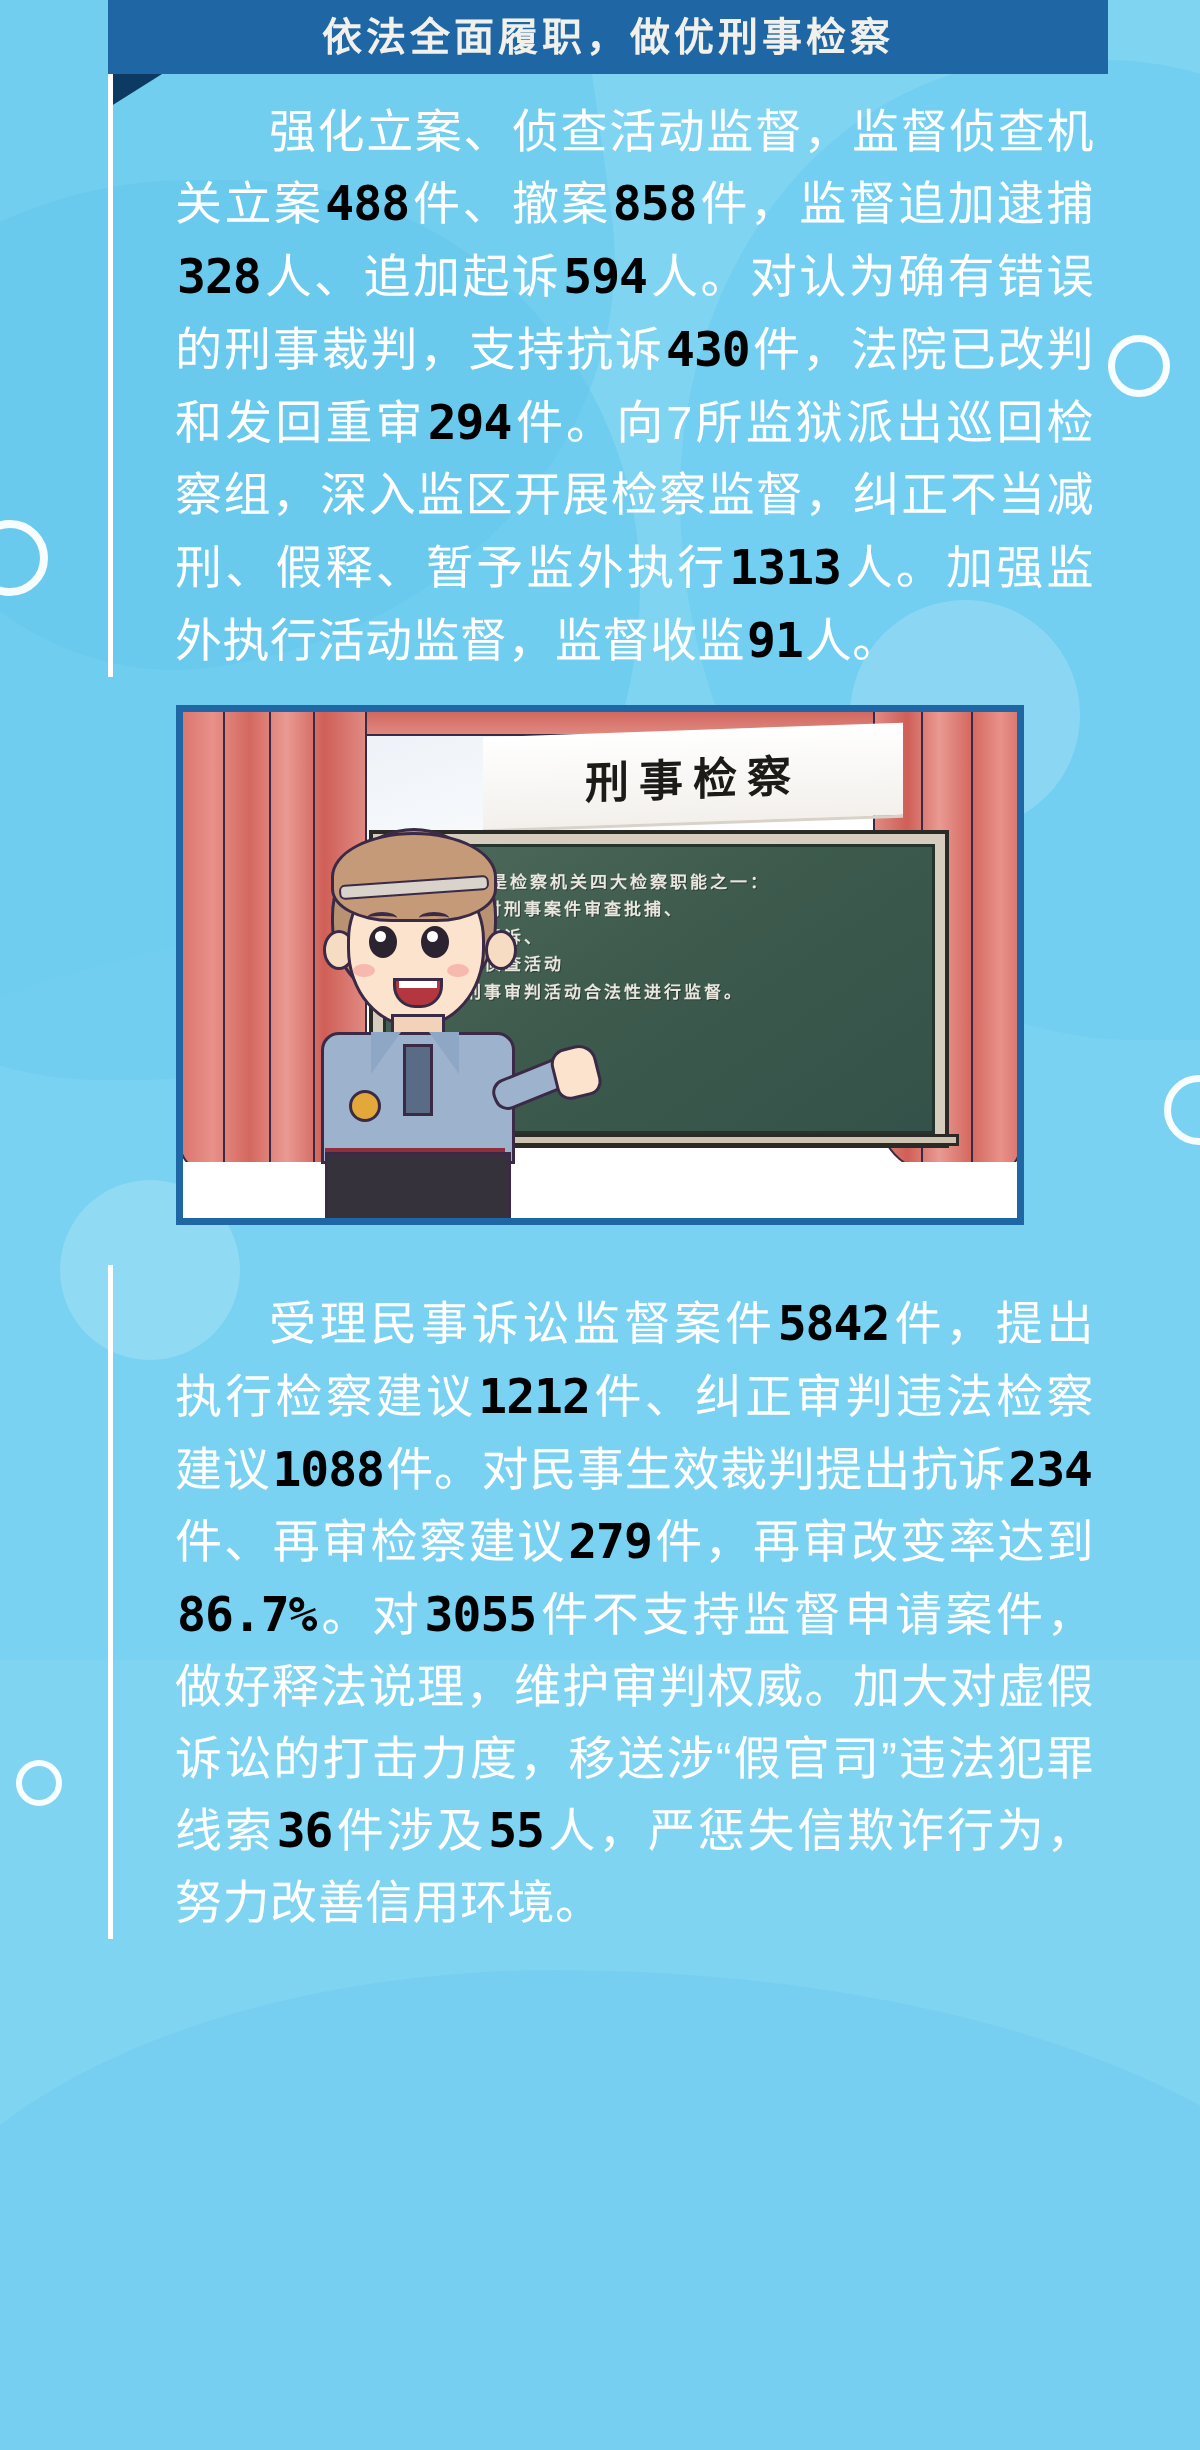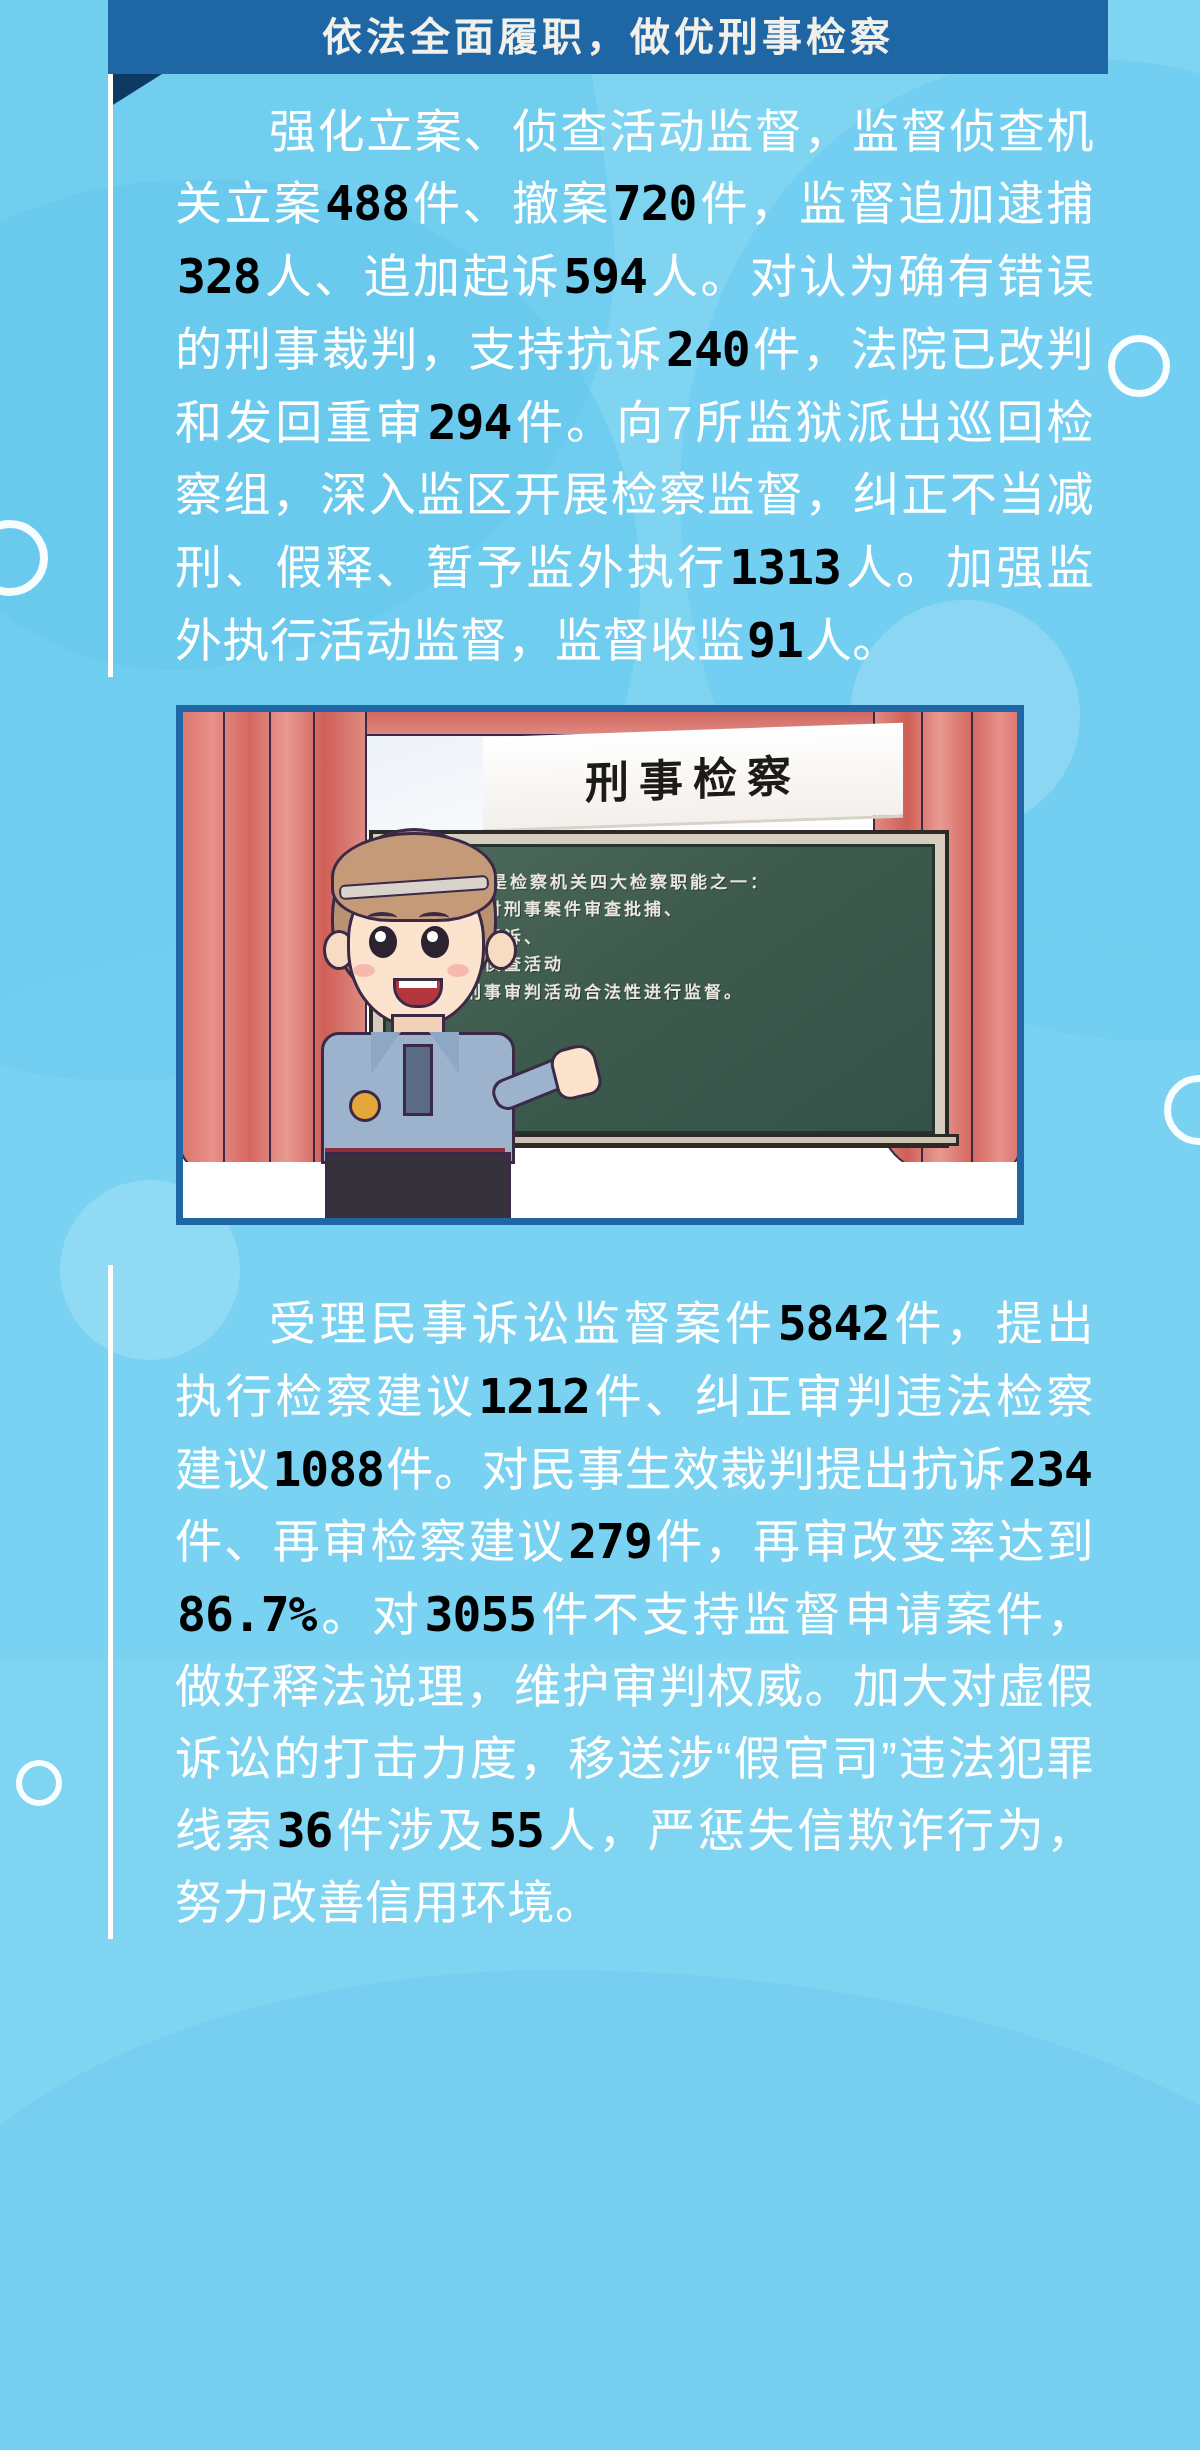--- a/index.html
+++ b/index.html
@@ -339,21 +339,21 @@
 
     <div>
       <div class="banner-wrap">
         <div class="banner">
           <div class="banner-title">依法全面履职，做优刑事检察</div>
         </div>
         <div class="banner-fold"></div>
       </div>
 
       <div class="para-block">
-        <p class="para">强化立案、侦查活动监督，监督侦查机关立案<span class="num">488</span>件、撤案<span class="num">720</span>件，监督追加逮捕<span class="num">328</span>人、追加起诉<span class="num">594</span>人。对认为确有错误的刑事裁判，支持抗诉<span class="num">240</span>件，法院已改判和发回重审<span class="num">294</span>件。向7所监狱派出巡回检察组，深入监区开展检察监督，纠正不当减刑、假释、暂予监外执行<span class="num">1313</span>人。加强监外执行活动监督，监督收监<span class="num">91</span>人。</p>
+        <p class="para">强化立案、侦查活动监督，监督侦查机关立案<span class="num">488</span>件、撤案<span class="num">858</span>件，监督追加逮捕<span class="num">328</span>人、追加起诉<span class="num">594</span>人。对认为确有错误的刑事裁判，支持抗诉<span class="num">430</span>件，法院已改判和发回重审<span class="num">294</span>件。向7所监狱派出巡回检察组，深入监区开展检察监督，纠正不当减刑、假释、暂予监外执行<span class="num">1313</span>人。加强监外执行活动监督，监督收监<span class="num">91</span>人。</p>
       </div>
 
       <div class="illus-wrap">
         <div class="illus">
           <div class="illus-bgwhite"></div>
           <div class="illus-shadowtop"></div>
 
           <div class="curtain-top"></div>
 
           <div class="curtain curtain-l">

